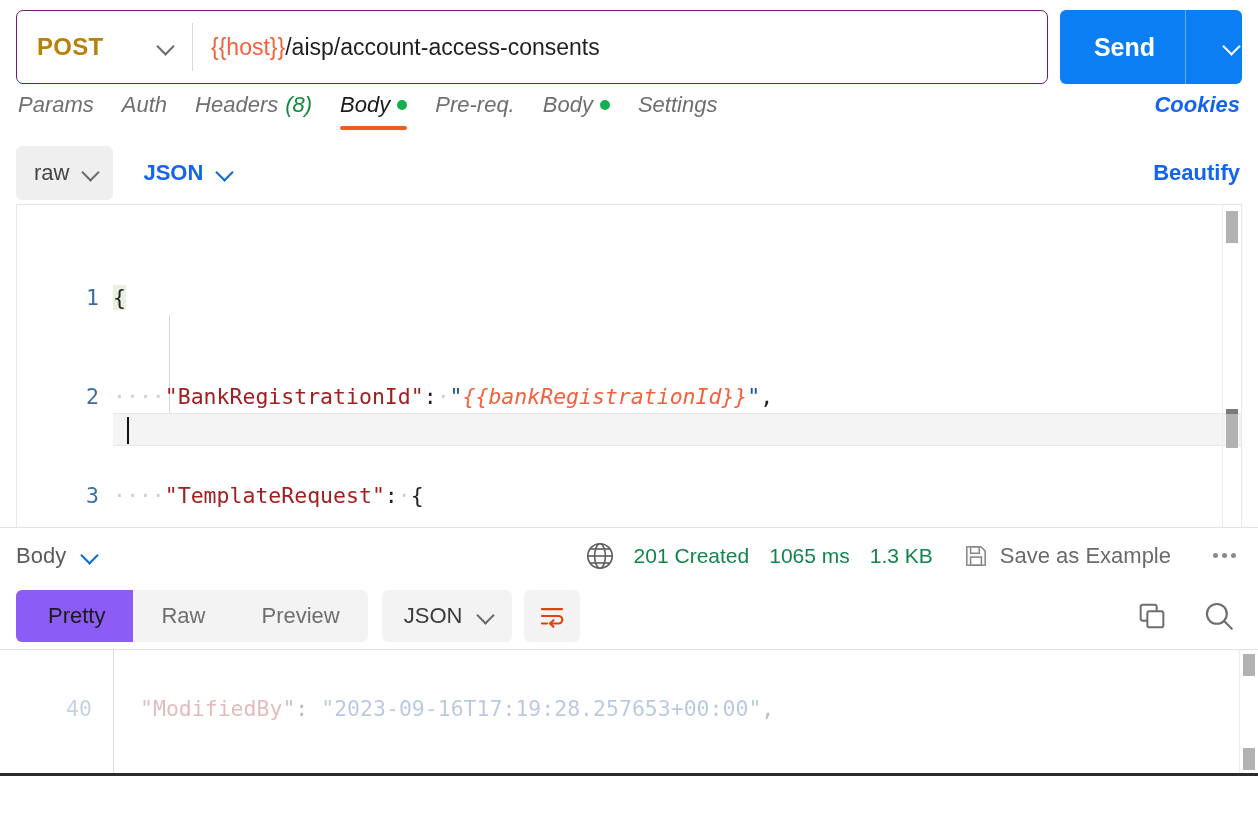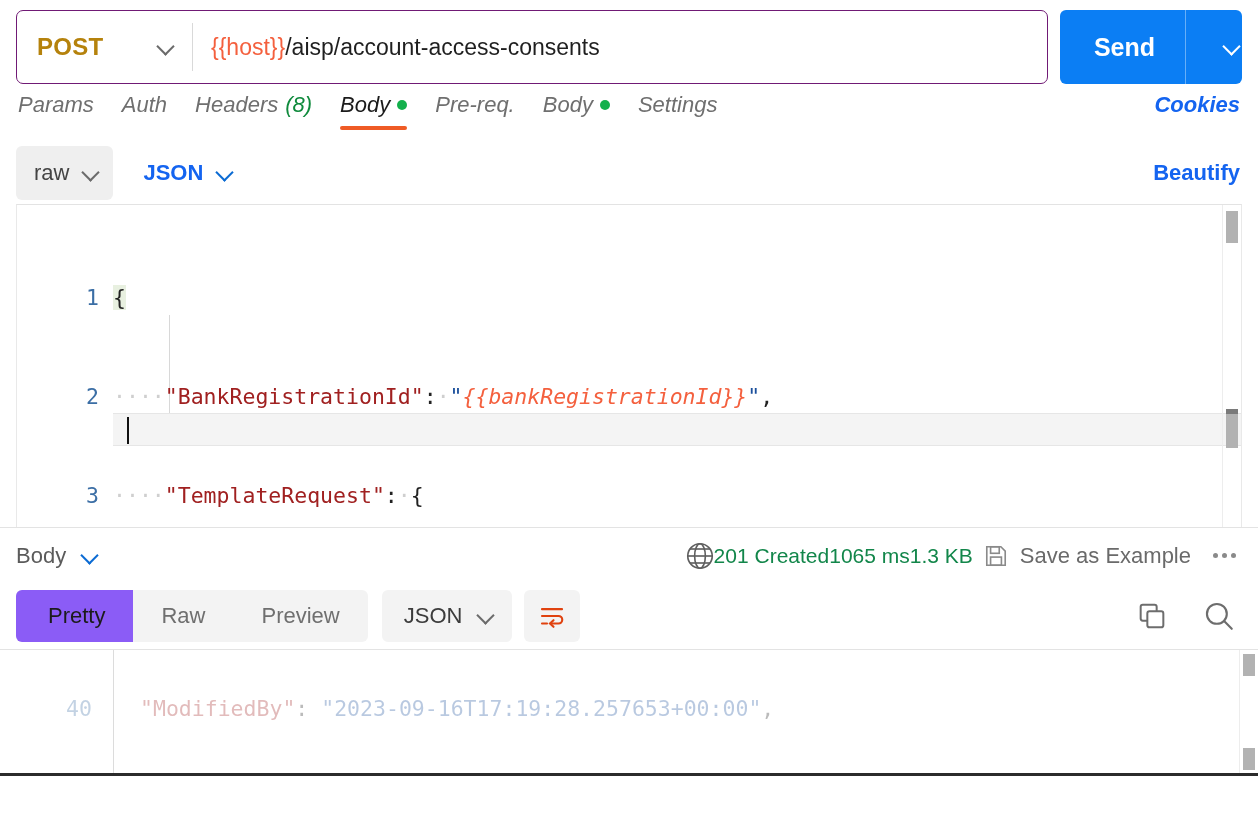--- a/index.html
+++ b/index.html
@@ -287,20 +287,21 @@
     display: flex;
     align-items: center;
     gap: 14px;
     cursor: pointer;
   }
   .resp-body-sel .t { font-size: 22px; color: #5b5b5b; }
   .stat-group {
     margin-left: auto;
     display: flex;
     align-items: center;
+    gap: 20px;
   }
   .stat-txt {
     font-size: 21px;
     color: #12864a;
   }
   .globe-ic { width: 28px; height: 28px; }
   .save-ex {
     display: flex;
     align-items: flex-start;
     gap: 11px;

